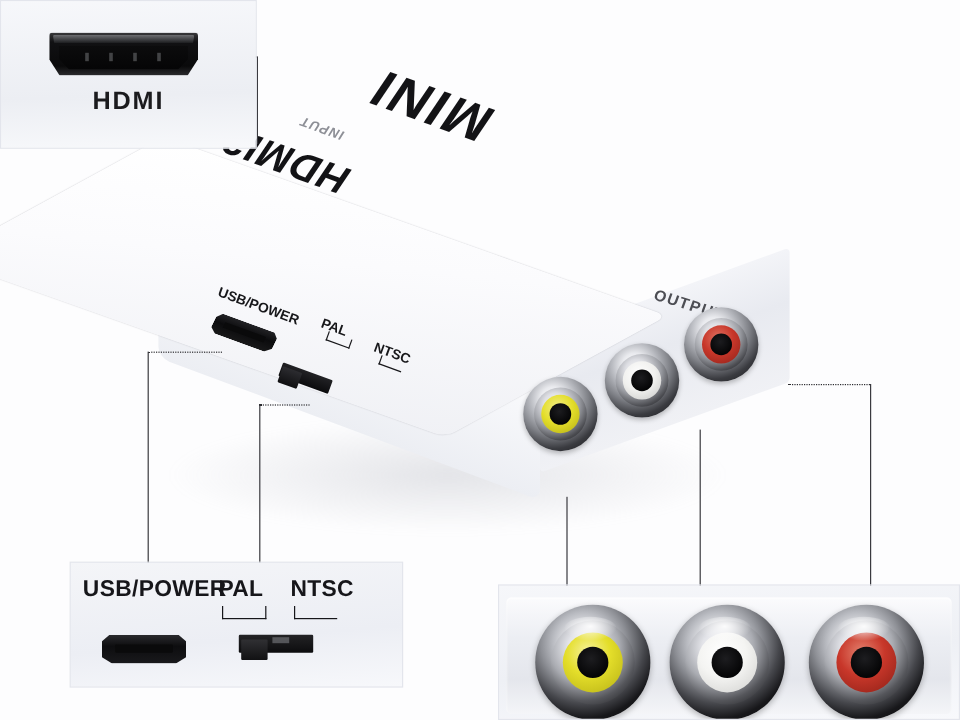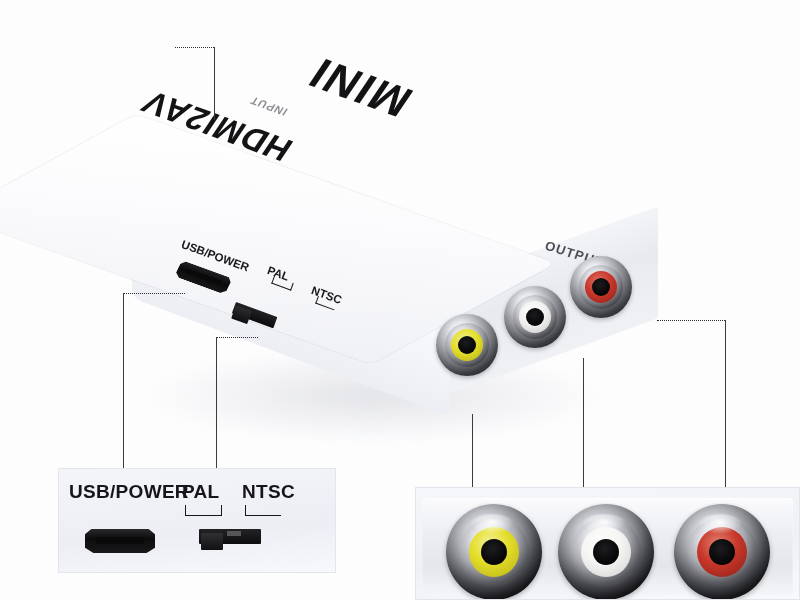--- a/index.html
+++ b/index.html
@@ -300,20 +300,36 @@
   <div class="lead-h" style="left:216px;top:337px;width:42px;"></div>
   <div class="lead-v" style="left:216px;top:337px;height:146px;"></div>
 
   <div class="lead-v" style="left:472px;top:414px;height:114px;"></div>
 
   <div class="lead-v" style="left:583px;top:358px;height:170px;"></div>
 
   <div class="lead-h" style="left:657px;top:320px;width:68px;"></div>
   <div class="lead-v" style="left:725px;top:320px;height:208px;"></div>
 
+  <div class="panel" id="panel-hdmi">
+    <div class="panel-inner">
+      <div class="hdmi-plate"></div>
+      <div class="hdmi-port">
+        <span class="hdmi-shell"></span>
+        <span class="hdmi-lip"></span>
+        <span class="hdmi-cavity">
+          <i class="hdmi-pin" style="left:22px"></i>
+          <i class="hdmi-pin" style="left:42px"></i>
+          <i class="hdmi-pin" style="left:62px"></i>
+          <i class="hdmi-pin" style="left:82px"></i>
+        </span>
+      </div>
+      <div class="hdmi-label">HDMI</div>
+    </div>
+  </div>
 
   <div class="panel" id="panel-usb">
     <div class="panel-inner">
       <div class="usb-labels">
         <span class="lbl-usbpower">USB/POWER</span>
         <span class="lbl-pal">PAL</span>
         <span class="lbl-ntsc">NTSC</span>
       </div>
       <div class="brk brk-pal"></div>
       <div class="brk brk-ntsc"></div>

